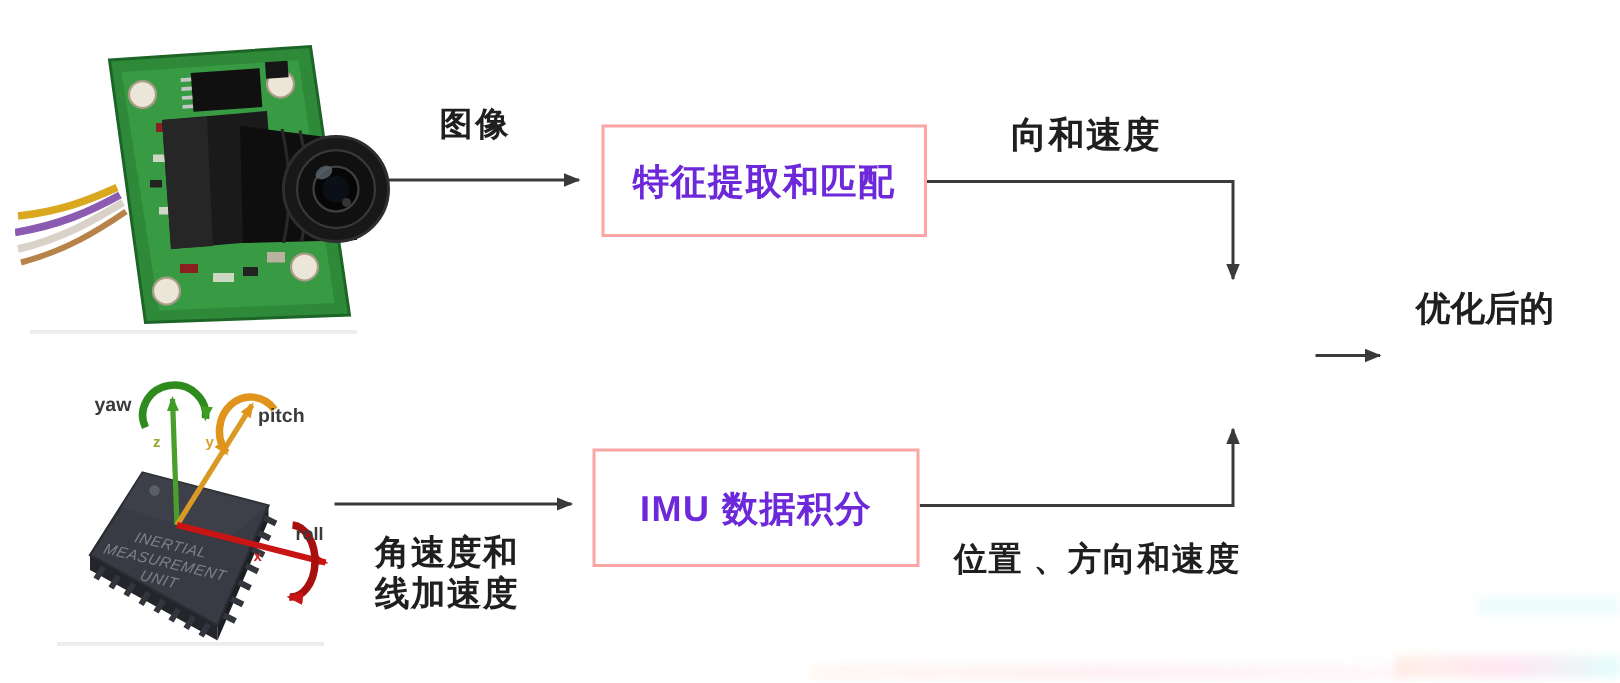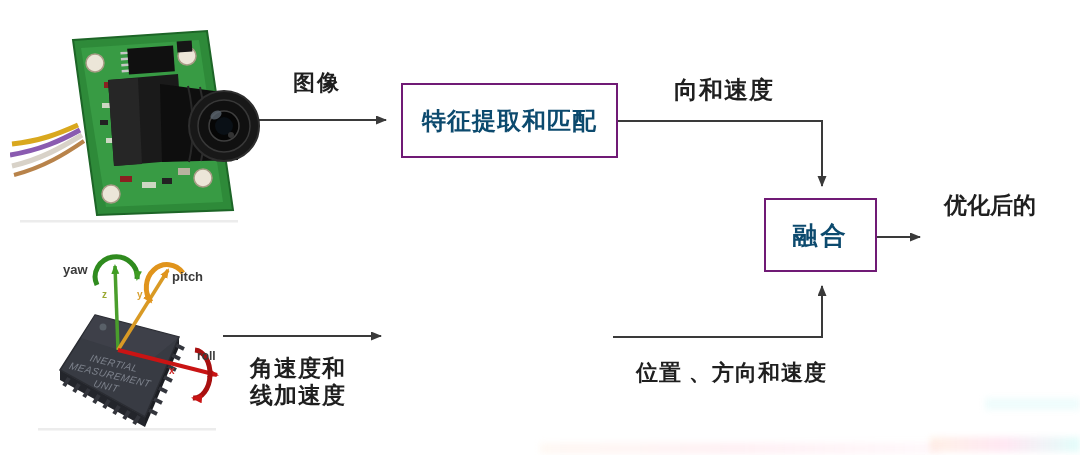--- a/index.html
+++ b/index.html
@@ -7,24 +7,24 @@
     position:relative;
     width:1080px;height:455px;
     background:#ffffff;
     font-family:"Liberation Sans",sans-serif;
     overflow:hidden;
   }
   .connectors{position:absolute;left:0;top:0;width:1080px;height:455px;}
   .photo{position:absolute;}
   .box{
     position:absolute;
-    border:2px solid #701a75;
+    border:2px solid #fca5a5;
     background:#ffffff;
     display:flex;align-items:center;justify-content:center;
-    font-weight:bold;color:#0c4a6e;
+    font-weight:bold;color:#6d28d9;
     box-sizing:border-box;
     white-space:nowrap;
   }
   .feature-box{left:401px;top:83px;width:217px;height:75px;font-size:24px;letter-spacing:1px;}
   .fusion-box{left:764px;top:198px;width:113px;height:74px;font-size:25px;letter-spacing:3px;}
   .imu-box{left:395px;top:299px;width:218px;height:79px;font-size:24px;letter-spacing:1px;}
   .lbl{
     position:absolute;
     font-weight:bold;color:#1f1f1f;
     white-space:nowrap;
@@ -178,22 +178,22 @@
         <text x="164" y="122" font-size="12" font-weight="bold" fill="#3a3a3a" font-family="Liberation Sans, sans-serif">roll</text>
         <text x="136" y="136" font-size="10" font-weight="bold" fill="#cc2222">x</text>
       </g>
       <rect x="5" y="190" width="178" height="2.5" fill="#ececec"></rect>
     </svg>
   </div>
 
   <div class="box feature-box">
     <span>特征提取和匹配</span>
   </div>
-  <div class="box fusion-box">
-    <span>融合</span>
+  <div class="box imu-box">
+    <span>IMU 数据积分</span>
   </div>
 
   <div class="lbl lbl-image">图像</div>
   <div class="lbl lbl-image-features">向和速度</div>
   <div class="lbl lbl-imu-output">位置 、方向和速度</div>
   <div class="lbl lbl-imu-input">
     <div>角速度和</div>
     <div>线加速度</div>
   </div>
   <div class="lbl lbl-output">

